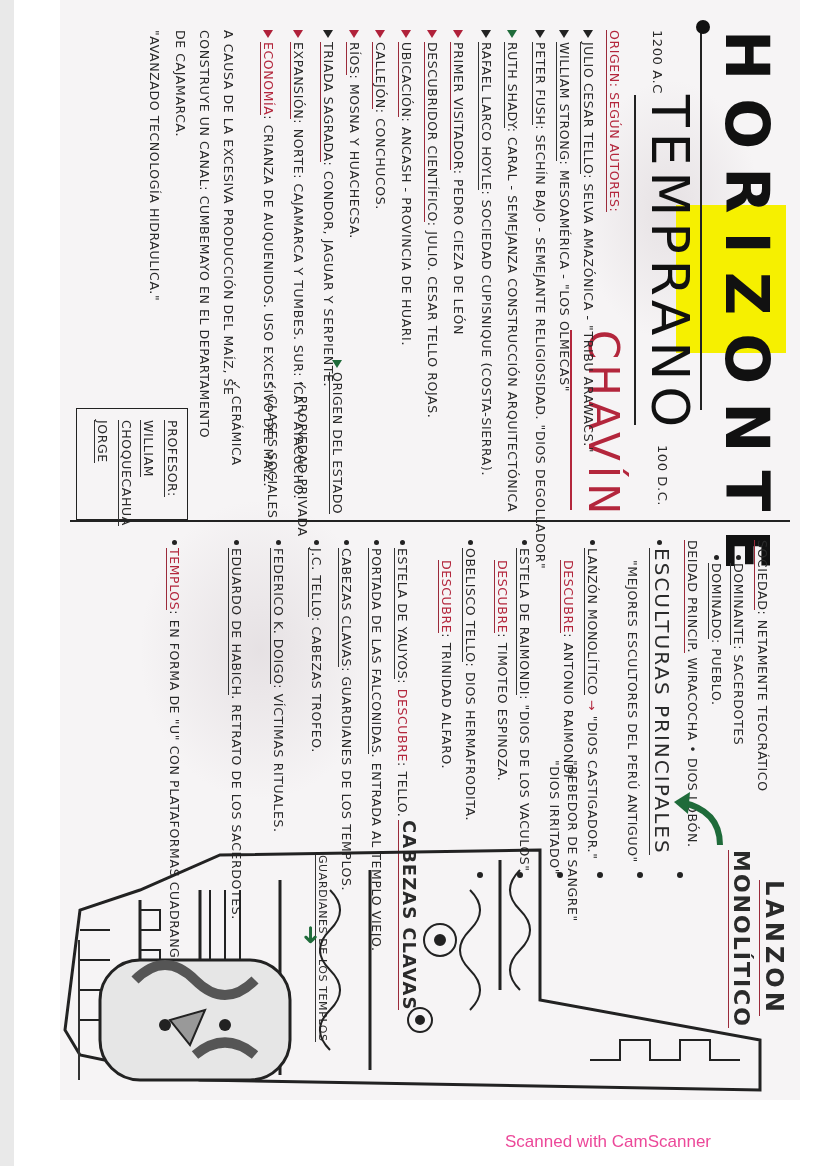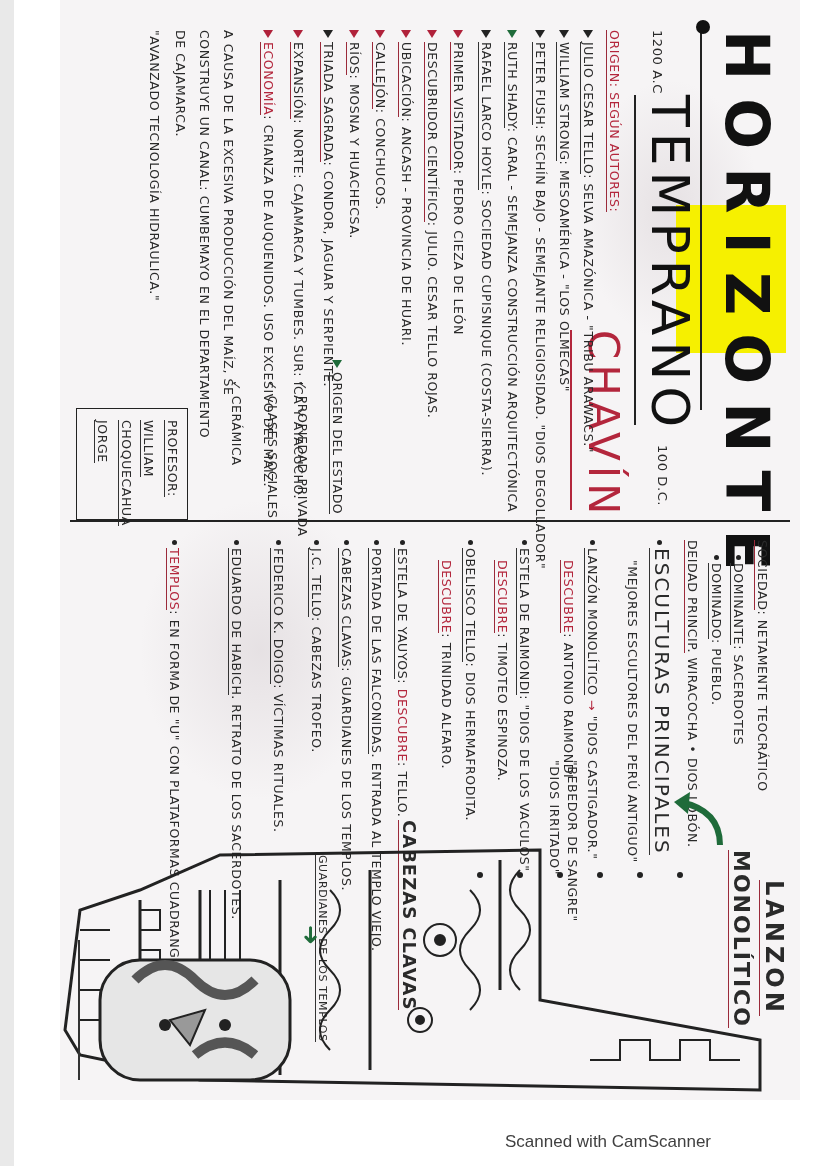--- a/index.html
+++ b/index.html
@@ -17,21 +17,21 @@
   .tri.g{border-left-color:#1f6b3a;}
   .dot{display:inline-block;width:5px;height:5px;border-radius:50%;background:#222;margin-right:3px;vertical-align:2px;}
   .title1{font-family:"DejaVu Sans",sans-serif;font-size:60px;font-weight:700;letter-spacing:18px;color:#111;}
   .title2{font-family:"DejaVu Sans",sans-serif;font-size:52px;font-weight:400;letter-spacing:6px;color:#111;}
   .title3{font-family:"DejaVu Sans",sans-serif;font-size:42px;font-weight:400;letter-spacing:5px;color:#b3263c;}
   .hl{position:absolute;background:#f6f000;}
   .hline{position:absolute;height:2px;background:#222;}
   .vline{position:absolute;width:2px;background:#222;}
   .box{position:absolute;border:1.8px solid #222;}
   .drawing{position:absolute;}
-  .footer{position:absolute;left:505px;top:1132px;font-family:"Liberation Sans",sans-serif;font-size:17px;color:#404040;}
+  .footer{position:absolute;left:505px;top:1132px;font-family:"Liberation Sans",sans-serif;font-size:17px;color:#ec4899;}
 </style>
 </head>
 <body>
 
 <div class="scan-edge"></div>
 
 <div class="paper">
   <div class="smudge" style="left:80px;top:40px;width:260px;height:180px;"></div>
   <div class="smudge" style="left:500px;top:420px;width:300px;height:240px;"></div>
 

